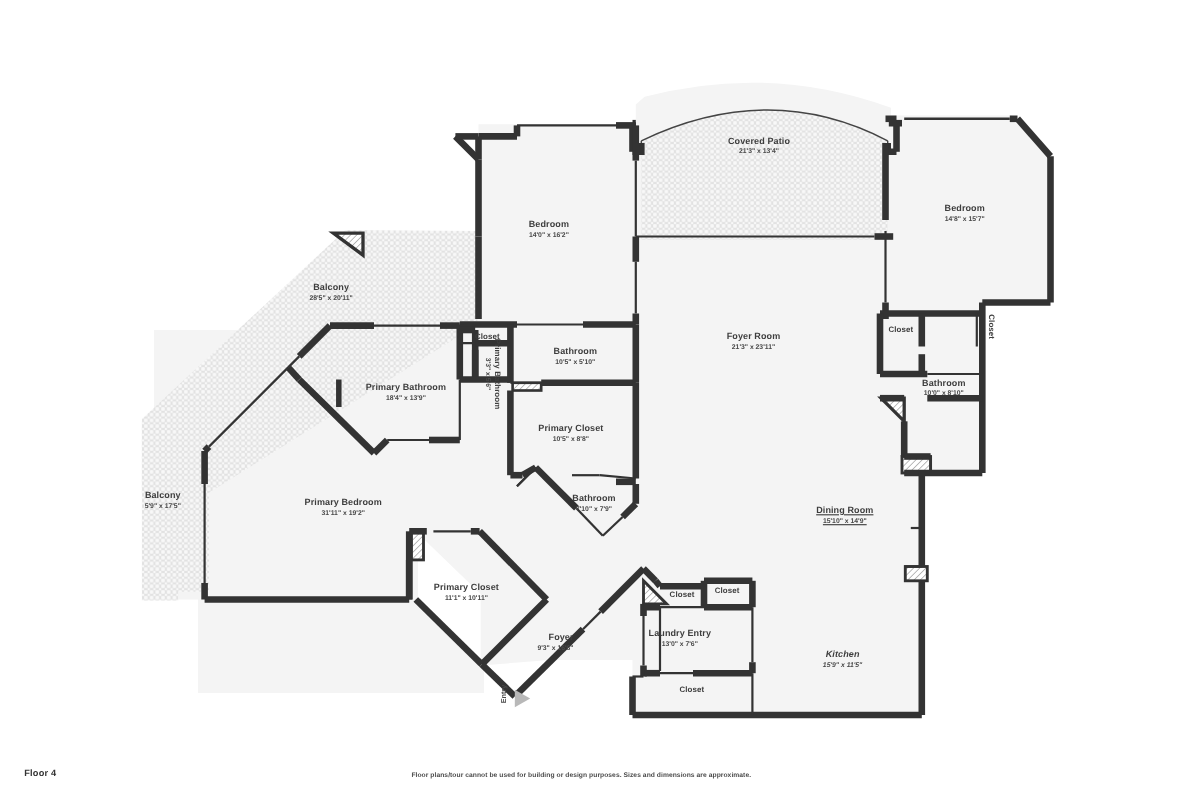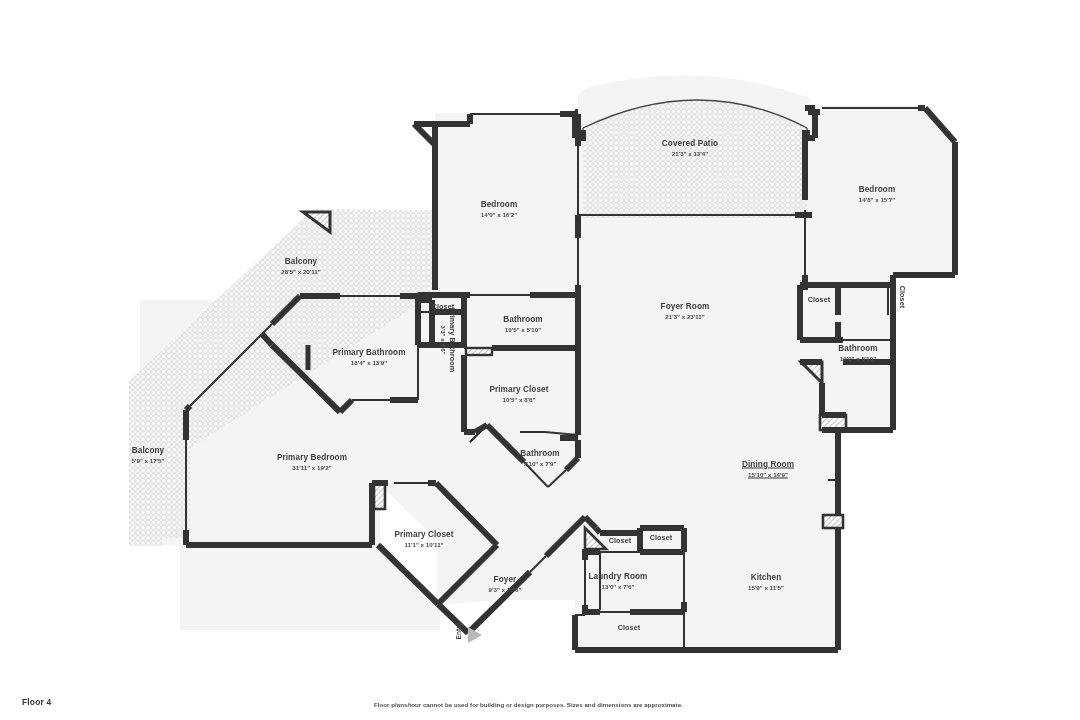--- a/index.html
+++ b/index.html
@@ -244,21 +244,21 @@
     <path d="M 684,612 L 684,650" stroke-width="2"></path>
 
     <path d="M 838,480 L 828,480" stroke-width="2"></path>
     <path d="M 838,515 L 823,515" stroke-width="2"></path>
   </g>
 
   <polygon id="entry-arrow" points="468,627 482,635 468,643" fill="#b8b8b8"></polygon>
 </svg>
 
 <div id="room-labels">
-    <div class="label" style="left: 690px; top: 148px;">
+    <div class="label" style="left: 690px; top: 133px;">
       <span class="rm-name">Covered Patio</span>
       <span class="rm-dim">21'3" x 13'4"</span>
     </div>
     <div class="label" style="left: 499px; top: 209px;">
       <span class="rm-name">Bedroom</span>
       <span class="rm-dim">14'0" x 16'2"</span>
     </div>
     <div class="label" style="left: 877px; top: 194px;">
       <span class="rm-name">Bedroom</span>
       <span class="rm-dim">14'8" x 15'7"</span>
@@ -301,28 +301,28 @@
     </div>
     <div class="label" style="left: 768px; top: 469px; text-decoration: underline;">
       <span class="rm-name">Dining Room</span>
       <span class="rm-dim">15'10" x 14'9"</span>
     </div>
     <div class="label" style="left: 424px; top: 539px;">
       <span class="rm-name">Primary Closet</span>
       <span class="rm-dim">11'1" x 10'11"</span>
     </div>
     <div class="label" style="left: 618px; top: 581px;">
-      <span class="rm-name">Laundry Room</span>
+      <span class="rm-name">Laundry Entry</span>
       <span class="rm-dim">13'0" x 7'6"</span>
     </div>
-    <div class="label" style="left: 766px; top: 582px;">
+    <div class="label" style="left: 766px; top: 600px; font-style: italic;">
       <span class="rm-name">Kitchen</span>
       <span class="rm-dim">15'9" x 11'5"</span>
     </div>
-    <div class="label" style="left: 505px; top: 584px;">
+    <div class="label" style="left: 505px; top: 584px; text-align: right;">
       <span class="rm-name">Foyer</span>
       <span class="rm-dim">9'3" x 16'6"</span>
     </div>
     <div class="label small rot-cw" style="left: 448px; top: 340px;">
       <span class="rm-name">Primary Bathroom</span>
       <span class="rm-dim">3'3" x 5'6"</span>
     </div>
   </div>
 <div id="closet-labels">
     <div class="label small" style="left: 443px; top: 306px;">

